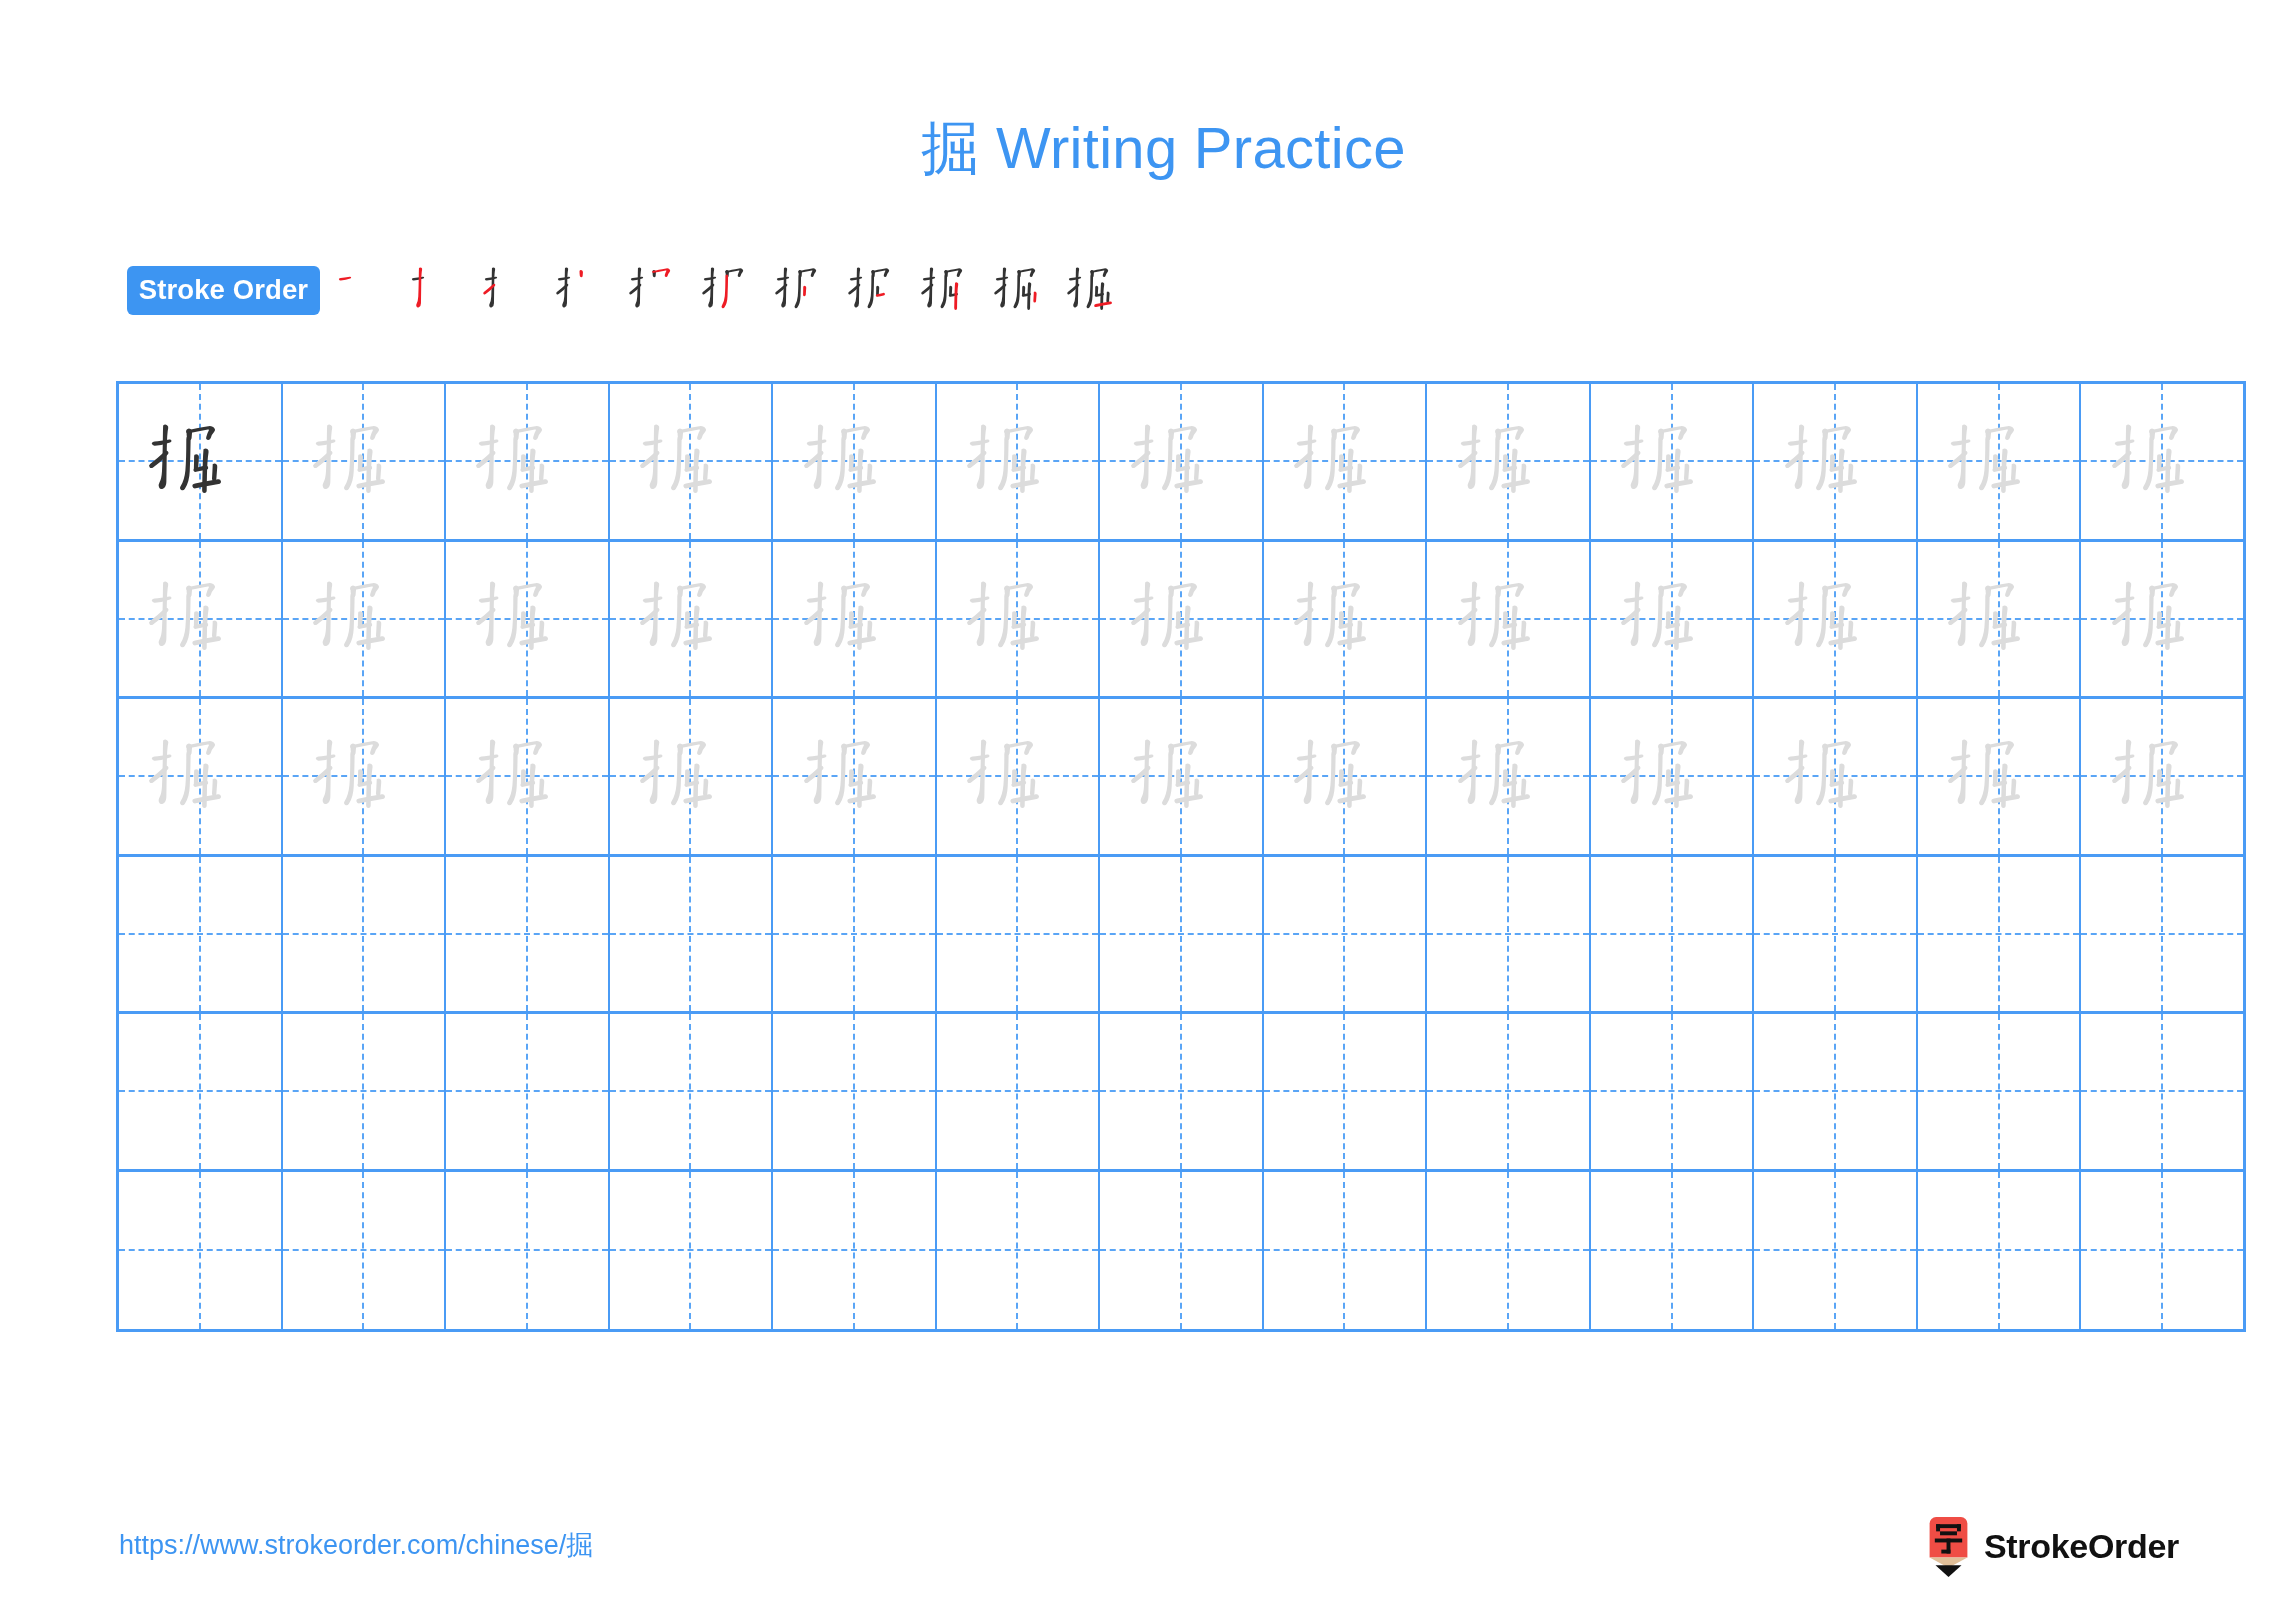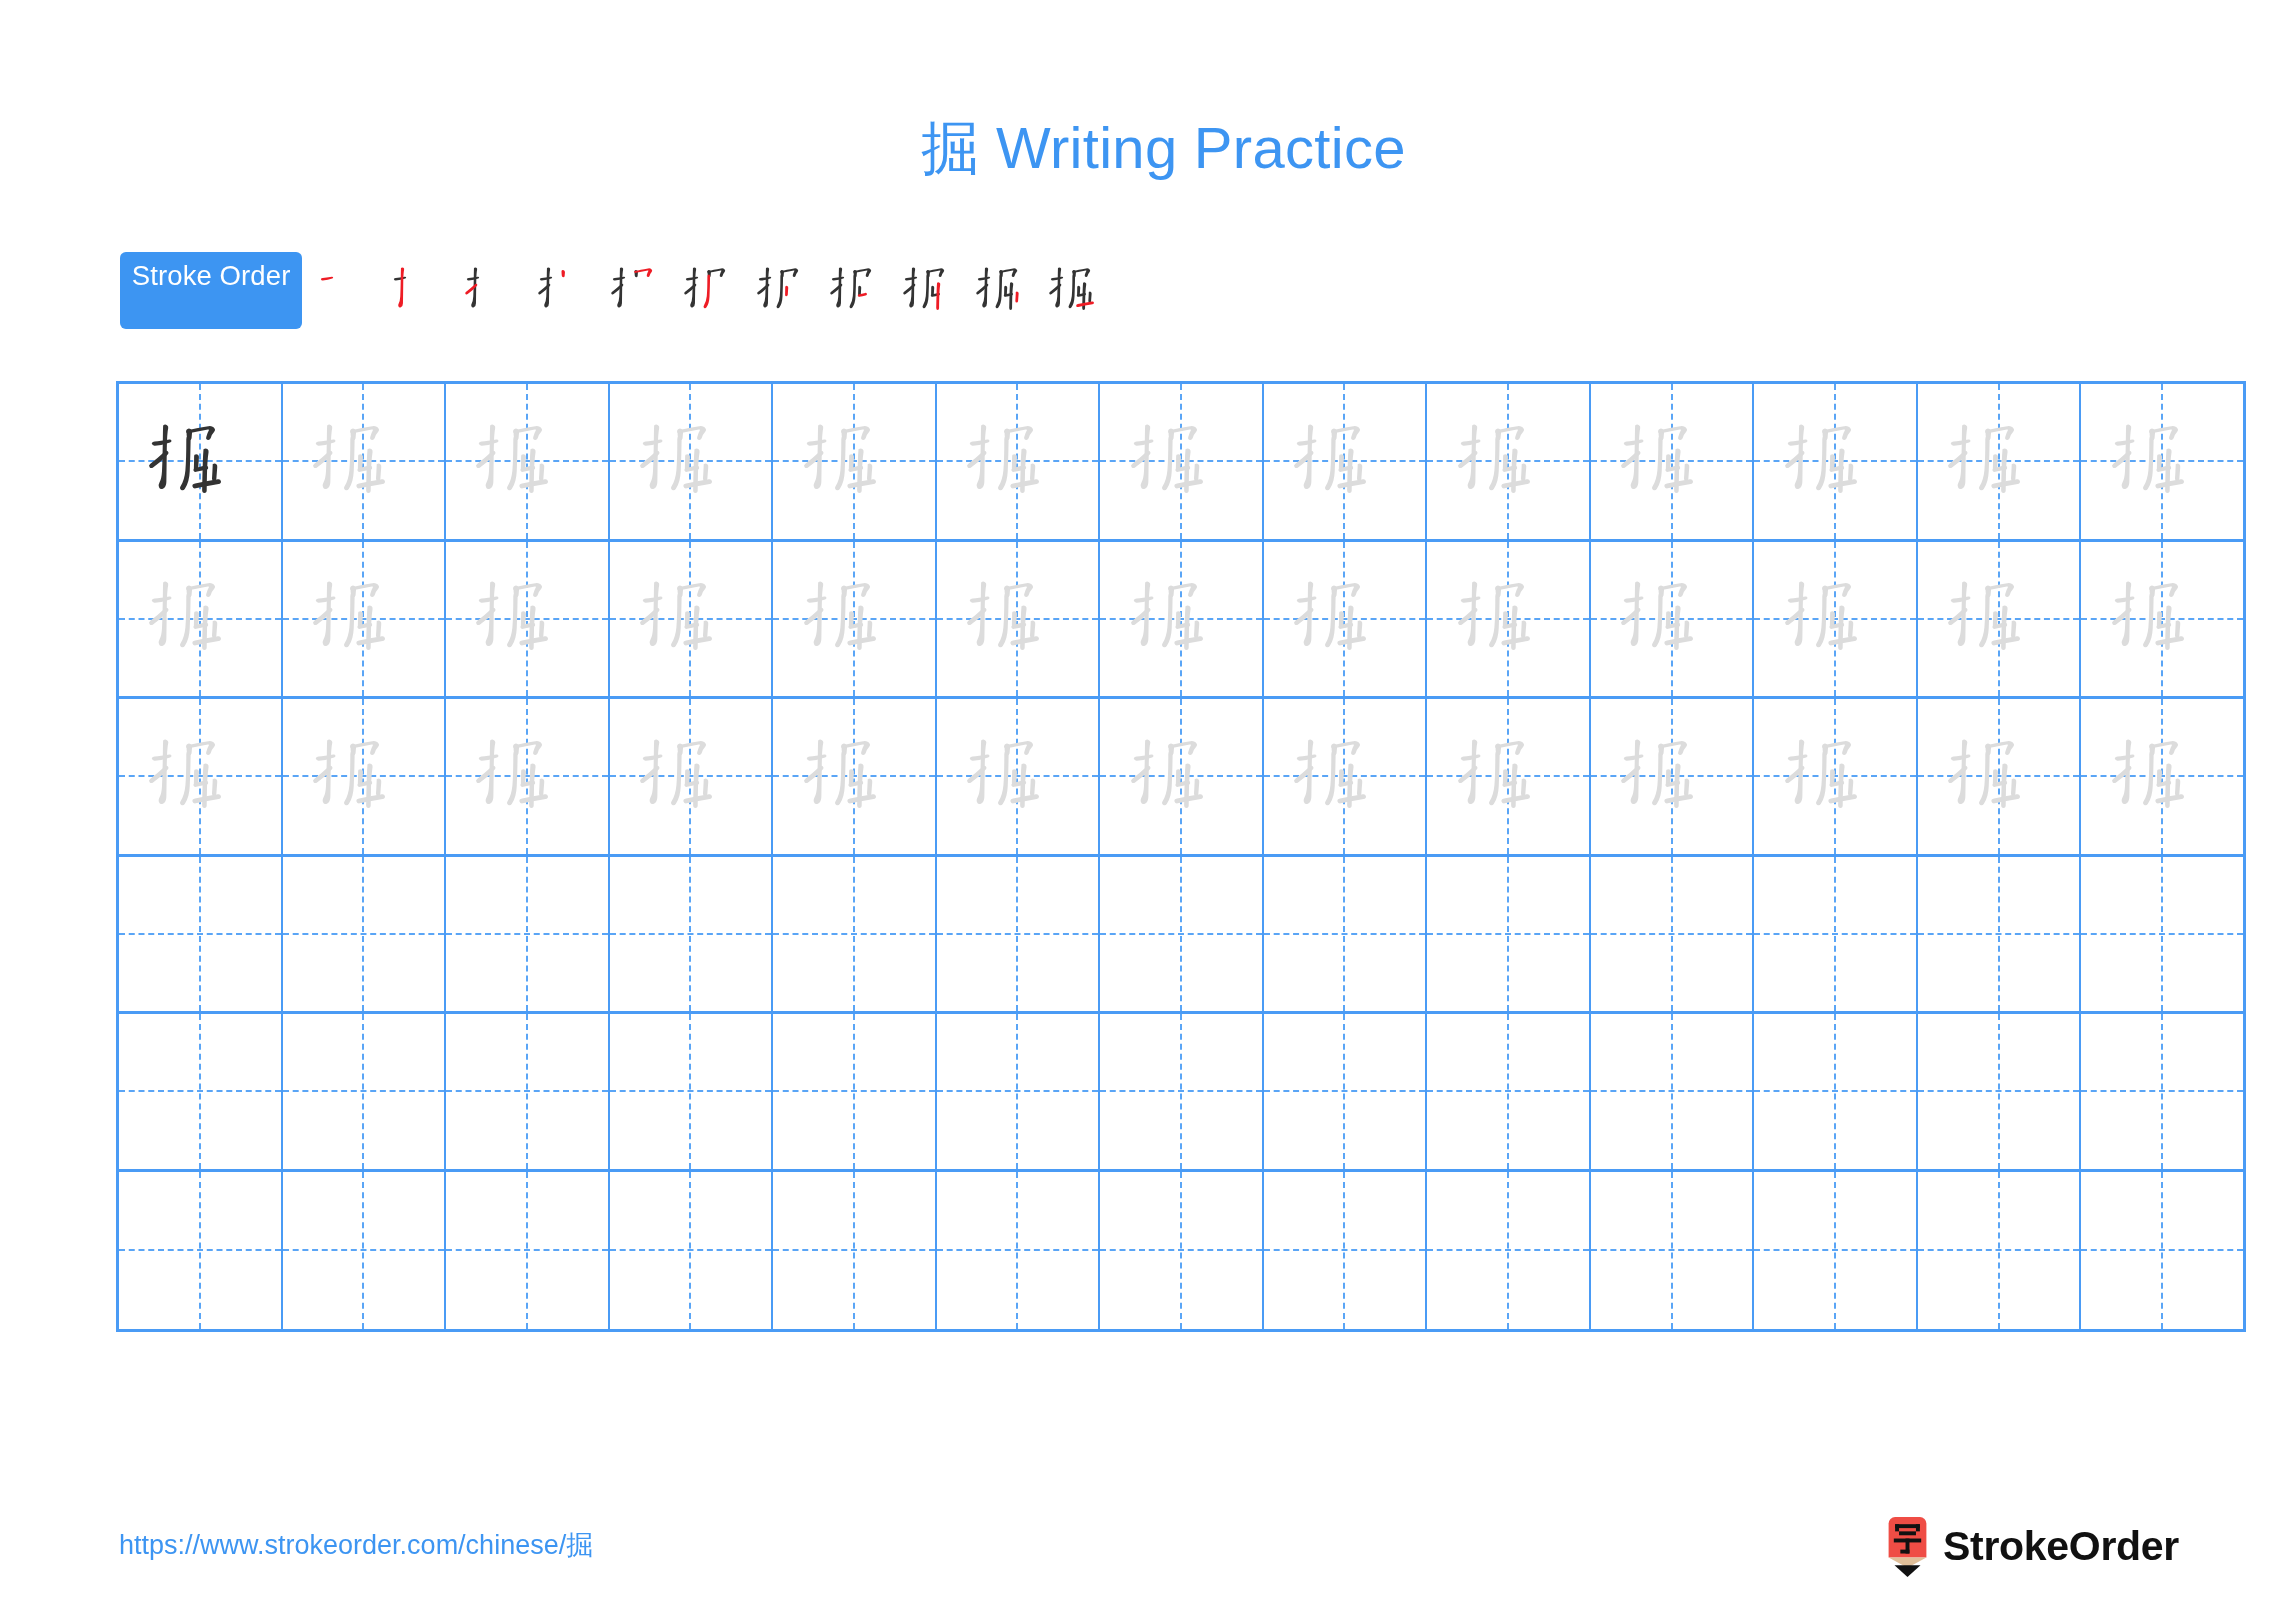--- a/index.html
+++ b/index.html
@@ -30,23 +30,25 @@
     padding-left: 16px;
   }
   .page-title .han {
     font-family: "DejaVu Sans", sans-serif;
   }
 
   
   .stroke-order-row {
     position: absolute;
     top: 252px;
-    left: 120px;
+    left: 127px;
     display: flex;
+    align-items: center;
     height: 77px;
+    font-weight: bold;
   }
   .stroke-order-badge {
     background: #3d95f2;
     color: #ffffff;
     font-size: 27.5px;
     line-height: 1;
     padding: 9.8px 11.8px 11px 11.8px;
     border-radius: 5.9px;
     white-space: nowrap;
     letter-spacing: 0.1px;
@@ -155,21 +157,21 @@
     height: 63px;
   }
   .brand-logo {
     width: 43px;
     height: 60px;
     position: relative;
     margin-right: 14.4px;
     flex: 0 0 auto;
   }
   .brand-name {
-    font-size: 41px;
+    font-size: 34px;
     font-weight: bold;
     color: #111111;
     letter-spacing: -0.3px;
     white-space: nowrap;
   }
 </style>
 </head>
 <body>
 
 <div class="page-title"><span class="han">掘</span><span> Writing Practice</span></div>

